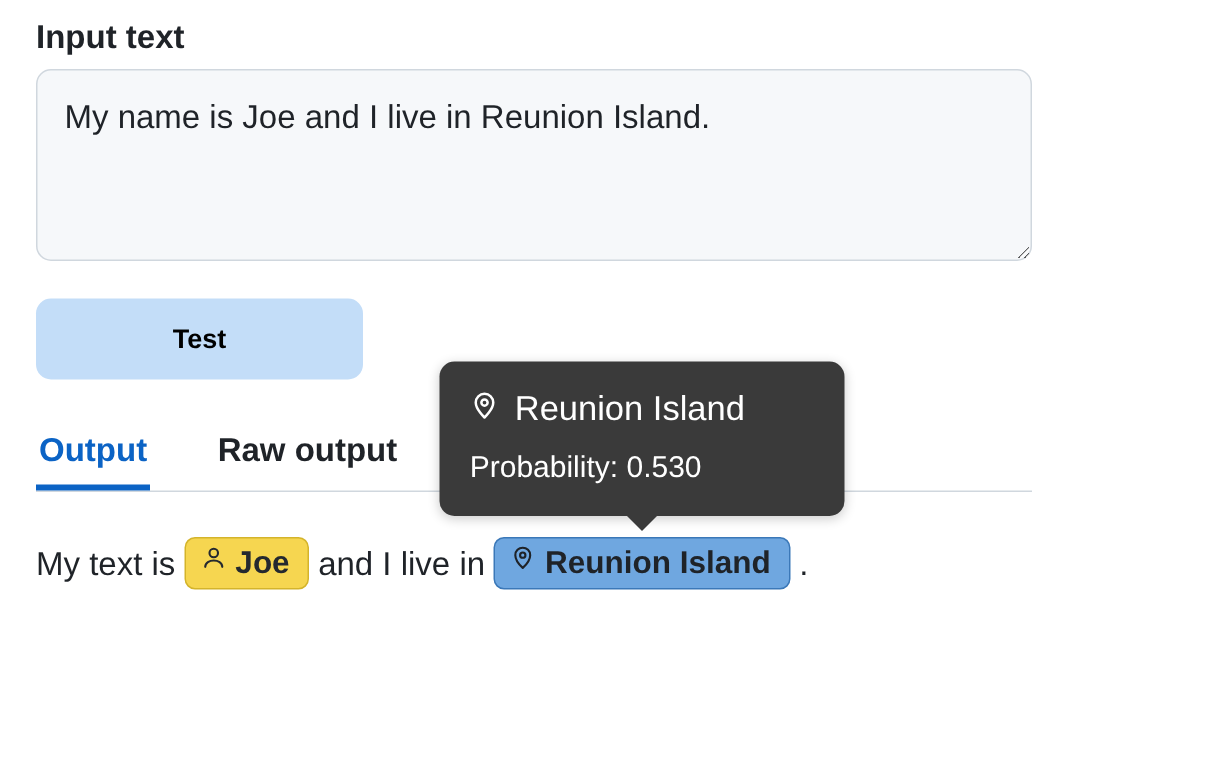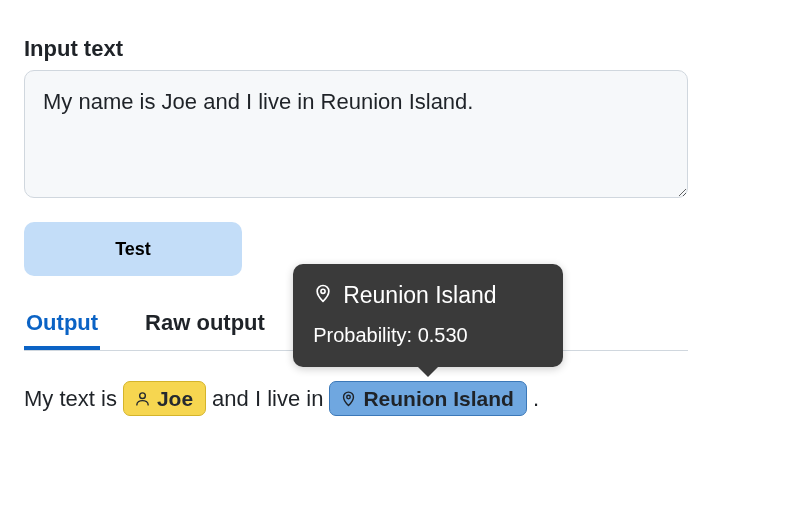--- a/index.html
+++ b/index.html
@@ -4,21 +4,21 @@
 <style>
   * { box-sizing: border-box; }
   html, body {
     margin: 0;
     padding: 0;
     font-family: -apple-system, BlinkMacSystemFont, "Segoe UI", Helvetica, Arial, sans-serif;
     color: #1f2328;
     background: #fff;
   }
   .wrap {
-    padding: 36px 24px 40px 24px;
+    padding: 12px 24px 40px 24px;
     width: 712px;
   }
   .label {
     font-weight: 700;
     font-size: 22px;
     margin-bottom: 8px;
   }
   .textarea {
     width: 100%;
     height: 128px;
@@ -66,21 +66,20 @@
     margin-top: 30px;
     font-size: 22px;
     display: flex;
     align-items: center;
     flex-wrap: wrap;
     gap: 6px;
     position: relative;
   }
   .chip {
     display: inline-flex;
-    align-items: center;
     gap: 6px;
     padding: 4px 12px 4px 10px;
     border-radius: 7px;
     font-weight: 700;
     font-size: 21px;
     line-height: 1.2;
   }
   .chip.person {
     background: #f6d650;
     border: 1.5px solid #d4b42b;

